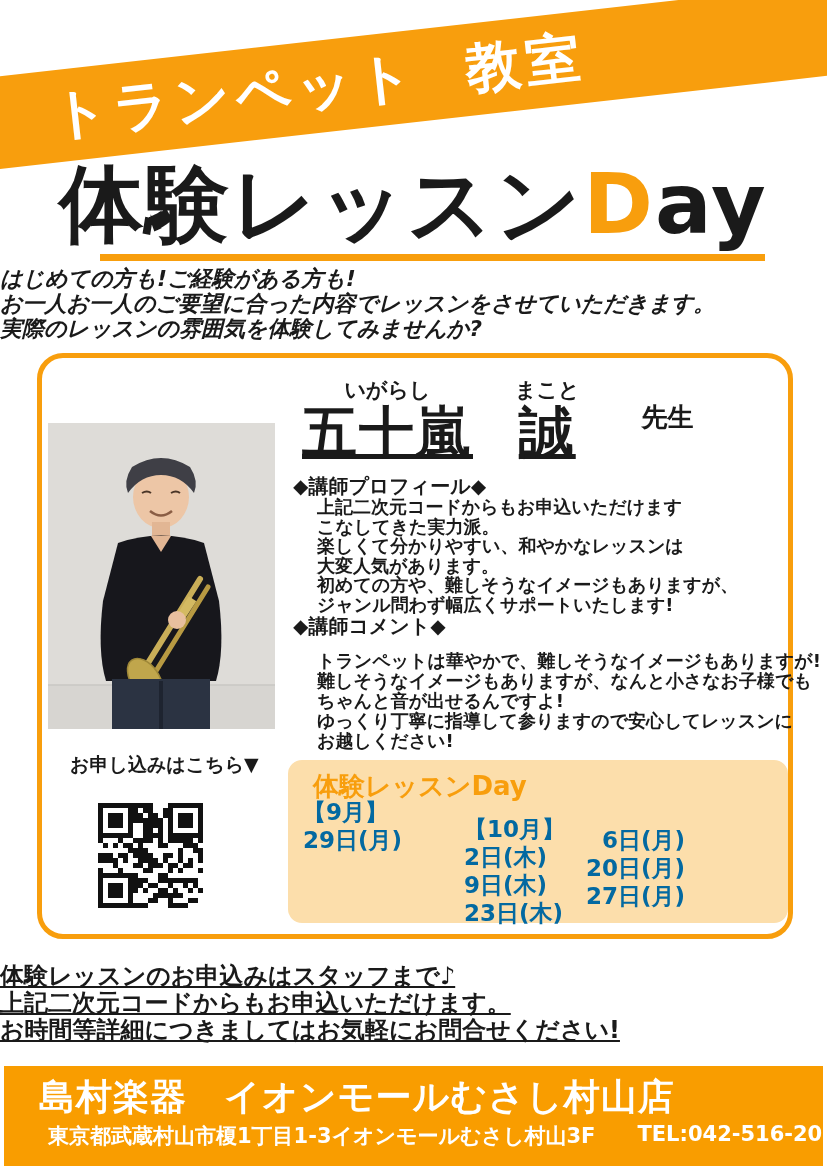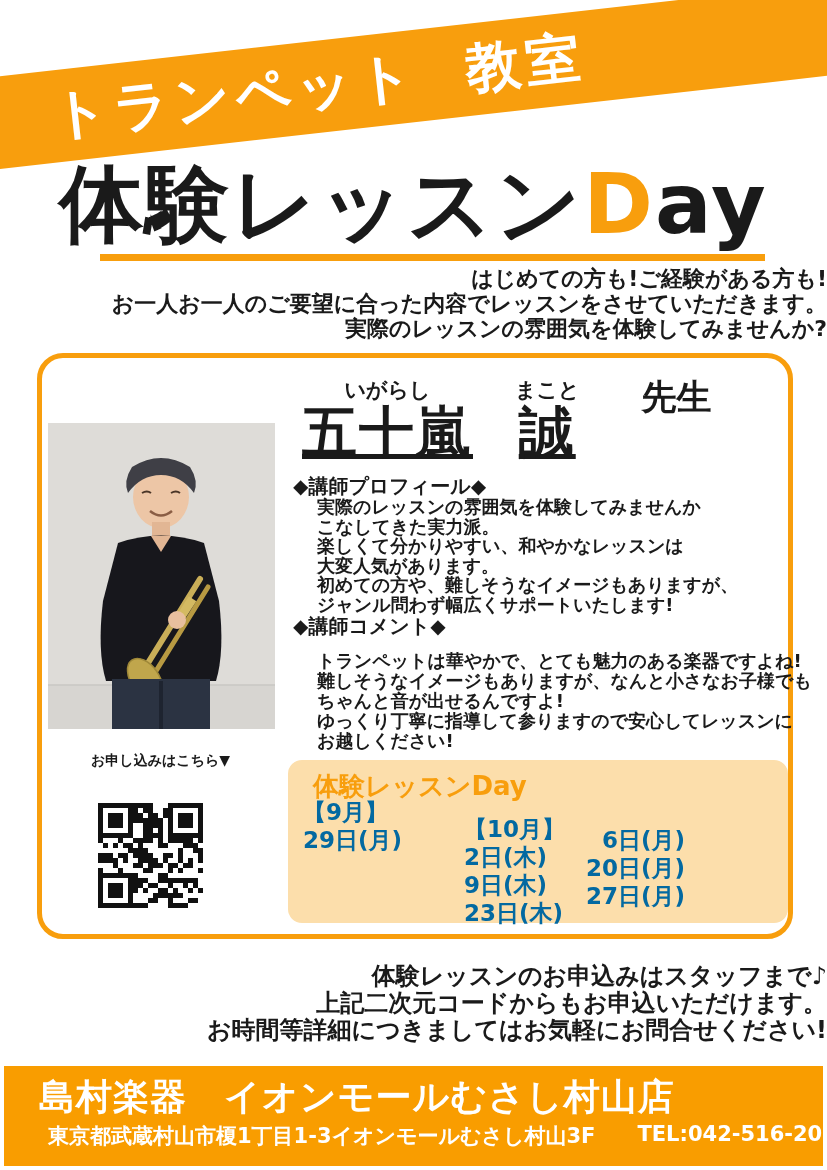--- a/index.html
+++ b/index.html
@@ -19,56 +19,56 @@
   .banner-label{
     padding-left:150px;color:#ffffff;font-size:55px;letter-spacing:5px;
     word-spacing:24px;white-space:nowrap;
   }
   
   .title-row{position:absolute;left:0;top:158px;width:100%;text-align:center;
     font-size:84px;line-height:1.1;letter-spacing:2px;white-space:nowrap;}
   .title-orange{color:#F89E0D;}
   .title-underline{position:absolute;left:100px;top:254px;width:665px;height:7px;background:#F89E0D;}
   
-  .intro{position:absolute;left:0;top:266px;width:100%;text-align:right;
-    font-size:22px;line-height:25px;}
+  .intro{position:absolute;left:0;top:266px;width:100%;text-align:left;
+    font-size:22px;line-height:25px;font-style:italic;}
   
   .card{position:absolute;left:37px;top:353px;width:746px;height:576px;
     border:5px solid #F89E0D;border-radius:26px;background:#ffffff;}
   
   .photo{position:absolute;left:48px;top:423px;width:227px;height:306px;overflow:hidden;}
   
-  .name-row{position:absolute;left:302px;top:380px;display:flex;align-items:flex-start;white-space:nowrap;}
+  .name-row{position:absolute;left:302px;top:380px;display:flex;align-items:center;white-space:nowrap;}
   .name-unit{display:inline-flex;flex-direction:column;align-items:center;line-height:1;}
   .furi{font-size:21px;margin-bottom:4px;}
   .kanji{font-size:55px;letter-spacing:2px;text-decoration:underline;}
   .gap1{width:42px;}
   .gap2{width:62px;}
-  .honorific{font-size:35px;line-height:1;padding-bottom:6px;}
+  .honorific{font-size:26px;line-height:1;padding-bottom:6px;}
   
   .sec-heading{position:absolute;font-size:20px;line-height:1;white-space:nowrap;}
   .sec-text{position:absolute;font-size:18px;white-space:nowrap;}
   .profile-heading{left:293px;top:476px;}
   .profile-text{left:317px;top:497px;line-height:19.5px;}
   .comment-heading{left:293px;top:616px;}
   .comment-text{left:317px;top:651px;line-height:20px;}
   
-  .apply-label{position:absolute;left:70px;top:752px;font-size:14px;white-space:nowrap;margin-left:21px;}
+  .apply-label{position:absolute;left:70px;top:752px;font-size:19px;white-space:nowrap;}
   .qr{position:absolute;left:88px;top:793px;width:125px;height:125px;}
   
   .sched{position:absolute;left:288px;top:760px;width:500px;height:163px;
     background:#FCDEAB;border-radius:14px;}
   .sched-heading{position:absolute;left:25px;top:9px;font-size:26px;color:#F89E0D;white-space:nowrap;}
   .sched-col{position:absolute;font-size:23px;line-height:28px;color:#0369a1;white-space:nowrap;}
   .sc1{left:15px;top:38px;}
   .sc2{left:176px;top:55px;}
   .sc3{left:298px;top:66px;text-align:right;}
   
-  .note{position:absolute;left:0;top:963px;width:100%;text-align:right;
-    font-size:24px;line-height:27px;}
+  .note{position:absolute;left:0;top:963px;width:100%;text-align:left;
+    font-size:24px;line-height:27px;text-decoration:underline;}
   
   .footer{position:absolute;left:4px;right:4px;top:1066px;bottom:4px;background:#F99D00;color:#ffffff;}
   .store-name{position:absolute;left:35px;top:7px;font-size:36px;letter-spacing:1px;white-space:nowrap;}
   .store-line{position:absolute;left:44px;top:56px;display:flex;gap:42px;font-size:21px;white-space:nowrap;}
 </style>
 </head>
 <body>
 
 <div class="page">
 
@@ -123,31 +123,31 @@
     <span class="name-unit">
       <span class="furi">まこと</span>
       <span class="kanji">誠</span>
     </span>
     <span class="gap2"></span>
     <span class="honorific">先生</span>
   </div>
 
   <div class="sec-heading profile-heading">◆講師プロフィール◆</div>
   <div class="sec-text profile-text">
-    <div>実際のレッスンの雰囲気を体験してみませんか</div>
+    <div>上記二次元コードからもお申込いただけます</div>
     <div>こなしてきた実力派。</div>
     <div>楽しくて分かりやすい、和やかなレッスンは</div>
     <div>大変人気があります。</div>
     <div>初めての方や、難しそうなイメージもありますが、</div>
     <div>ジャンル問わず幅広くサポートいたします!</div>
   </div>
 
   <div class="sec-heading comment-heading">◆講師コメント◆</div>
   <div class="sec-text comment-text">
-    <div>トランペットは華やかで、とても魅力のある楽器ですよね!</div>
+    <div>トランペットは華やかで、難しそうなイメージもありますが!</div>
     <div>難しそうなイメージもありますが、なんと小さなお子様でも</div>
     <div>ちゃんと音が出せるんですよ!</div>
     <div>ゆっくり丁寧に指導して参りますので安心してレッスンに</div>
     <div>お越しください!</div>
   </div>
 
   <div class="apply-label">お申し込みはこちら▼</div>
   <div class="qr">
     <svg width="125" height="125" viewBox="0 0 25 25">
       <rect width="25" height="25" fill="#ffffff"></rect>

